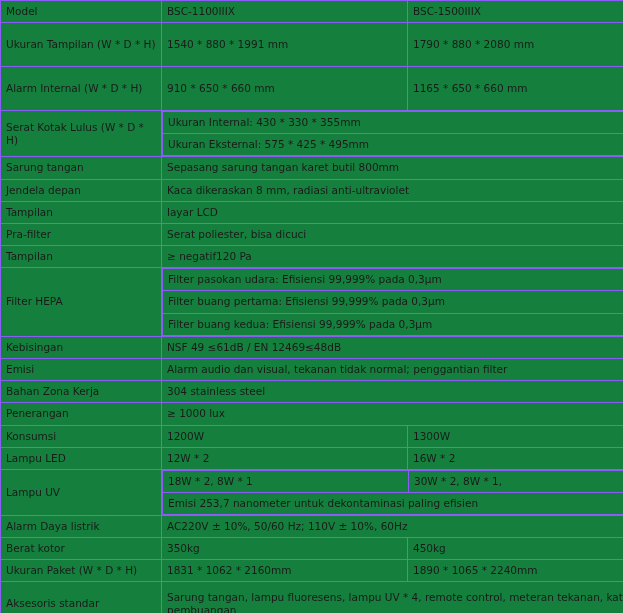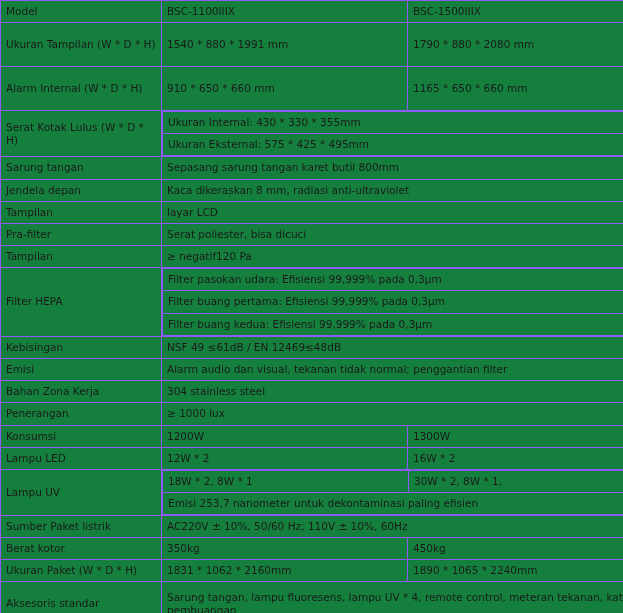--- a/index.html
+++ b/index.html
@@ -194,21 +194,21 @@
             </tr>
             <tr>
               <td colspan="2">Emisi 253,7 nanometer untuk dekontaminasi paling efisien</td>
             </tr>
           </tbody>
         </table>
       </td>
     </tr>
 
     <tr class="h-std">
-      <td class="label-cell">Sumber Paket listrik</td>
+      <td class="label-cell">Alarm Daya listrik</td>
       <td class="val-span" colspan="2">AC220V ± 10%, 50/60 Hz; 110V ± 10%, 60Hz</td>
     </tr>
 
     <tr class="h-std">
       <td class="label-cell">Berat kotor</td>
       <td class="val-a">350kg</td>
       <td class="val-b">450kg</td>
     </tr>
 
     <tr class="h-std">

